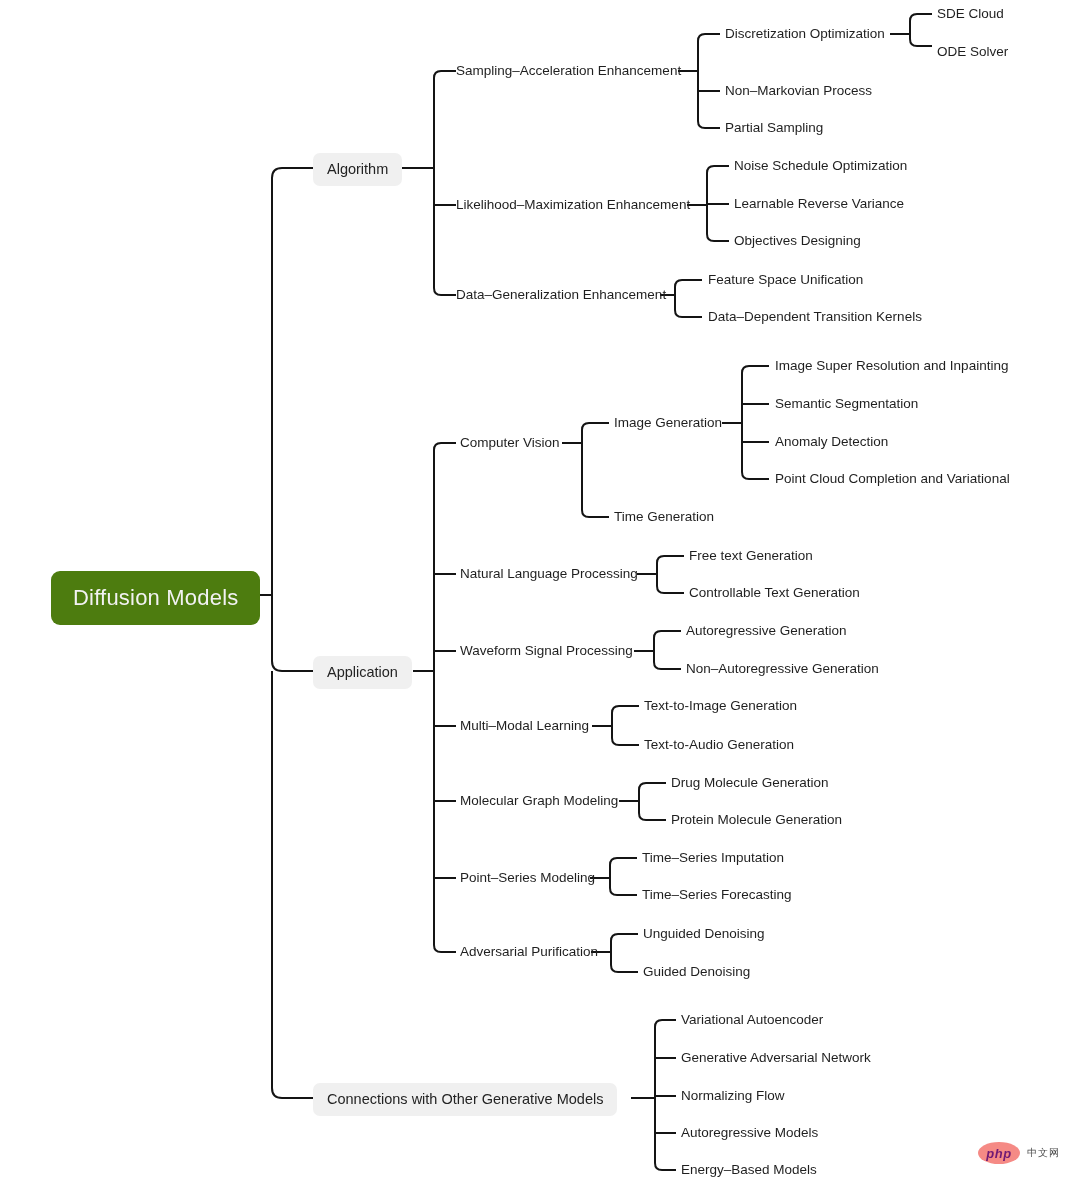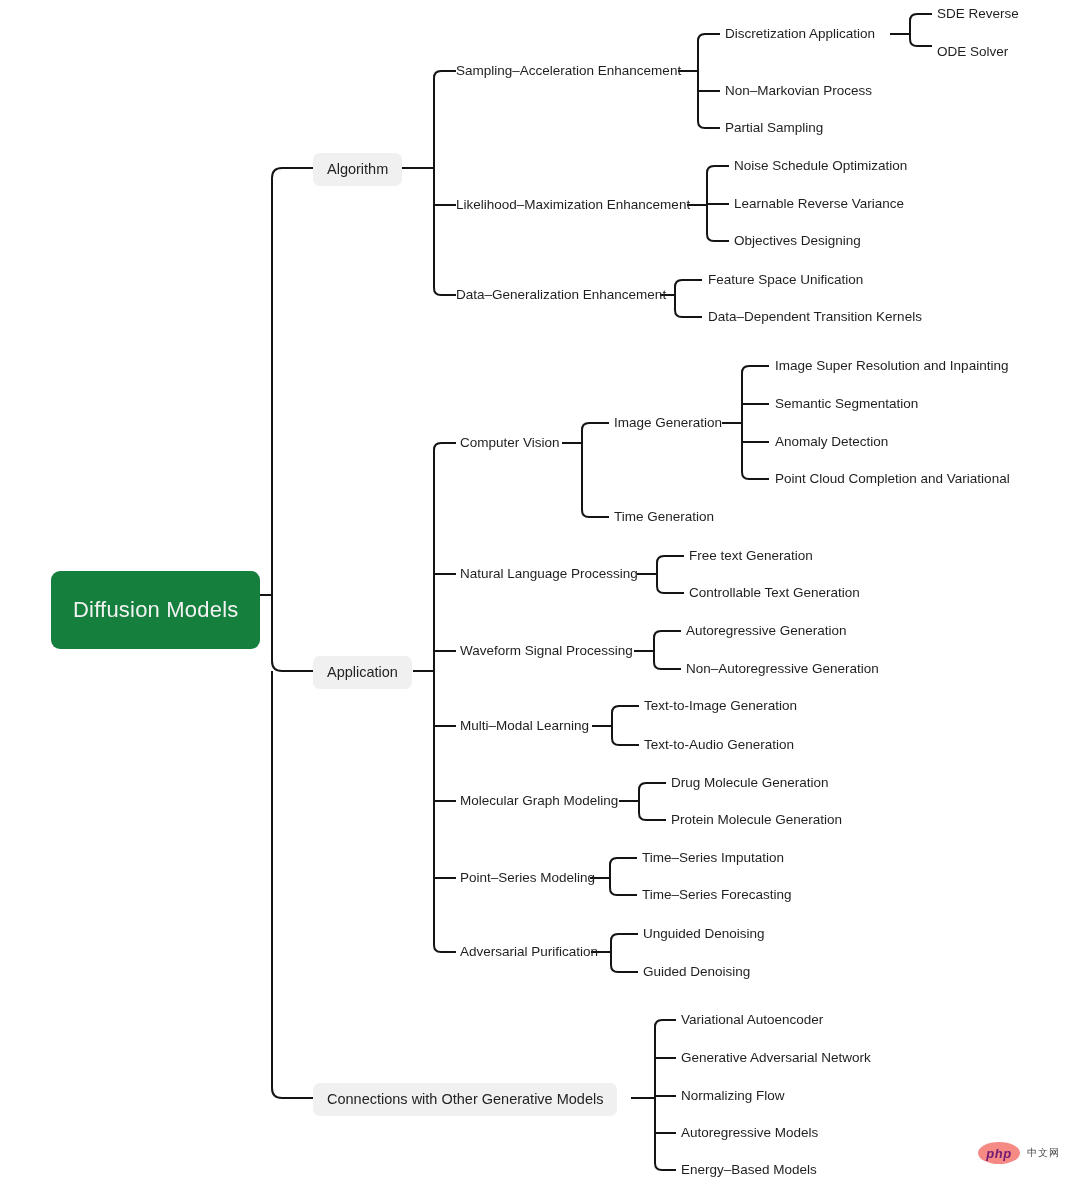--- a/index.html
+++ b/index.html
@@ -14,24 +14,24 @@
 
   
   .edge{position:absolute;pointer-events:none;}
   .edge svg{display:block;overflow:visible;}
   .edge path{fill:none;stroke:#141414;stroke-width:2;stroke-linecap:butt;stroke-linejoin:round;}
 
   
   .node{position:absolute;white-space:nowrap;line-height:1;}
 
   .node-root{
-    background:#15803d;color:#f2f2f2;
+    background:#4d7c0f;color:#f2f2f2;
     border-radius:9px;
     font-size:22px;
-    padding:28px 22px;
+    padding:16px 22px;
     letter-spacing:.2px;
   }
 
   .node-l2{
     background:#f0f0f0;color:#232323;
     border-radius:7px;
     font-size:14.5px;
     padding:9px 14px;
   }
 
@@ -235,27 +235,27 @@
   <div class="node node-l2" style="left:313px;top:656px;">Application</div>
 
   <div class="node node-l2" style="left:313px;top:1083px;">Connections with Other Generative Models</div>
 
   <div class="node node-l3" style="left:456px;top:64px;">Sampling–Acceleration Enhancement</div>
 
   <div class="node node-l3" style="left:456px;top:198px;">Likelihood–Maximization Enhancement</div>
 
   <div class="node node-l3" style="left:456px;top:288px;">Data–Generalization Enhancement</div>
 
-  <div class="node node-l4" style="left:725px;top:27px;">Discretization Application</div>
+  <div class="node node-l4" style="left:725px;top:27px;">Discretization Optimization</div>
 
   <div class="node node-l4" style="left:725px;top:84px;">Non–Markovian Process</div>
 
   <div class="node node-l4" style="left:725px;top:121px;">Partial Sampling</div>
 
-  <div class="node node-l5" style="left:937px;top:7px;">SDE Reverse</div>
+  <div class="node node-l5" style="left:937px;top:7px;">SDE Cloud</div>
 
   <div class="node node-l5" style="left:937px;top:45px;">ODE Solver</div>
 
   <div class="node node-l4" style="left:734px;top:159px;">Noise Schedule Optimization</div>
 
   <div class="node node-l4" style="left:734px;top:197px;">Learnable Reverse Variance</div>
 
   <div class="node node-l4" style="left:734px;top:234px;">Objectives Designing</div>
 
   <div class="node node-l4" style="left:708px;top:273px;">Feature Space Unification</div>

